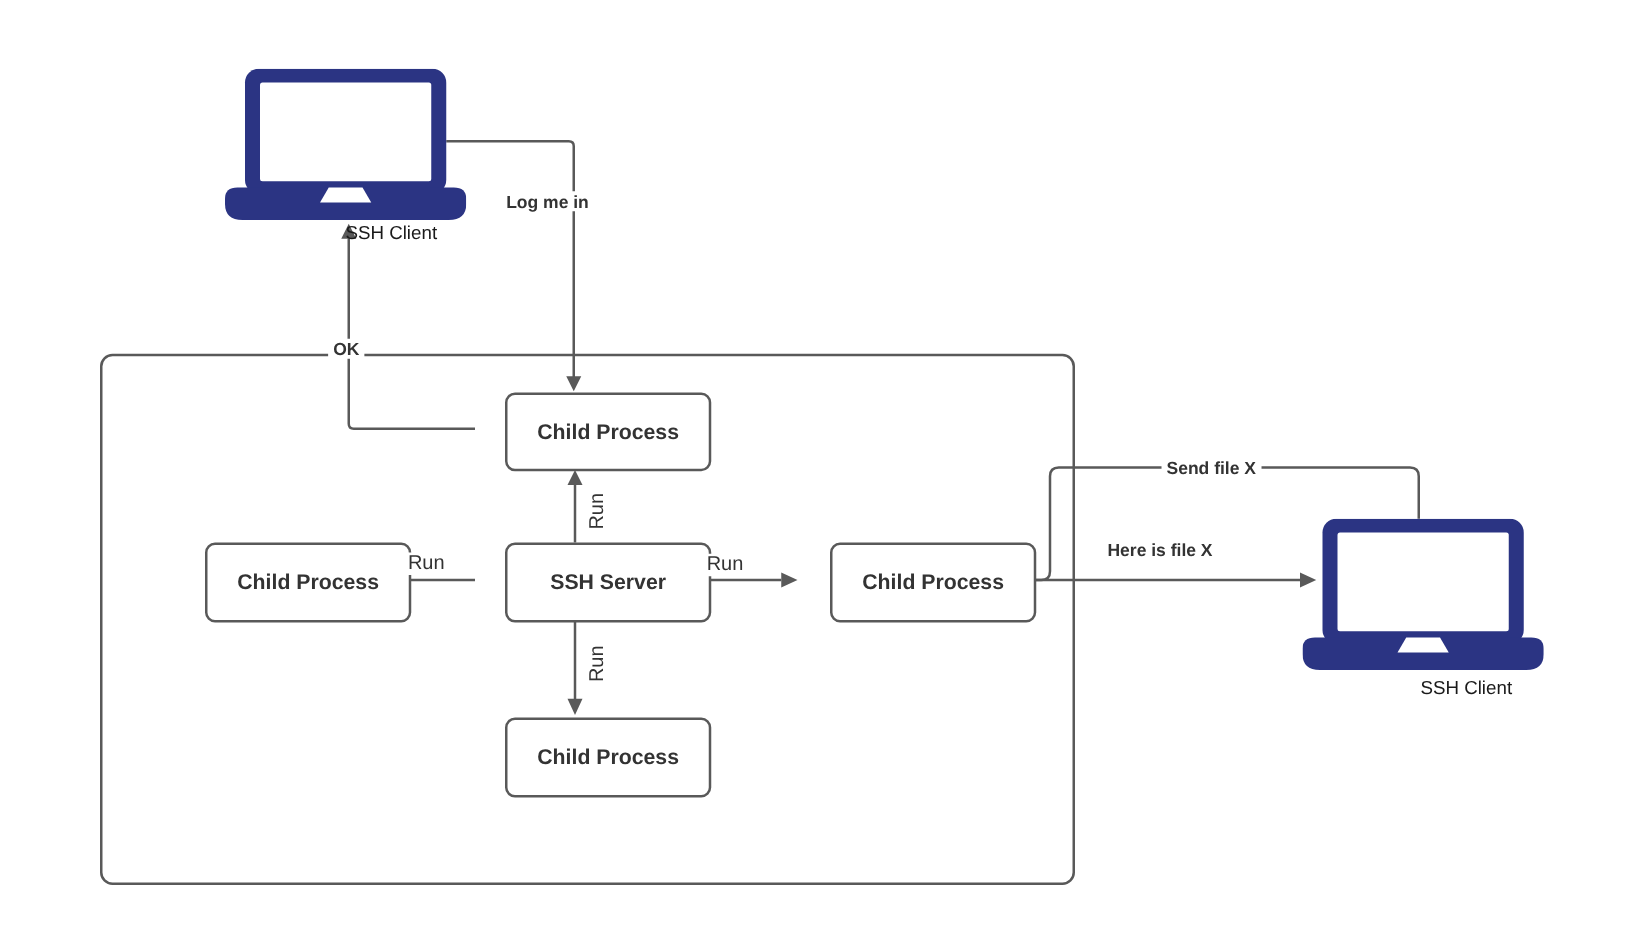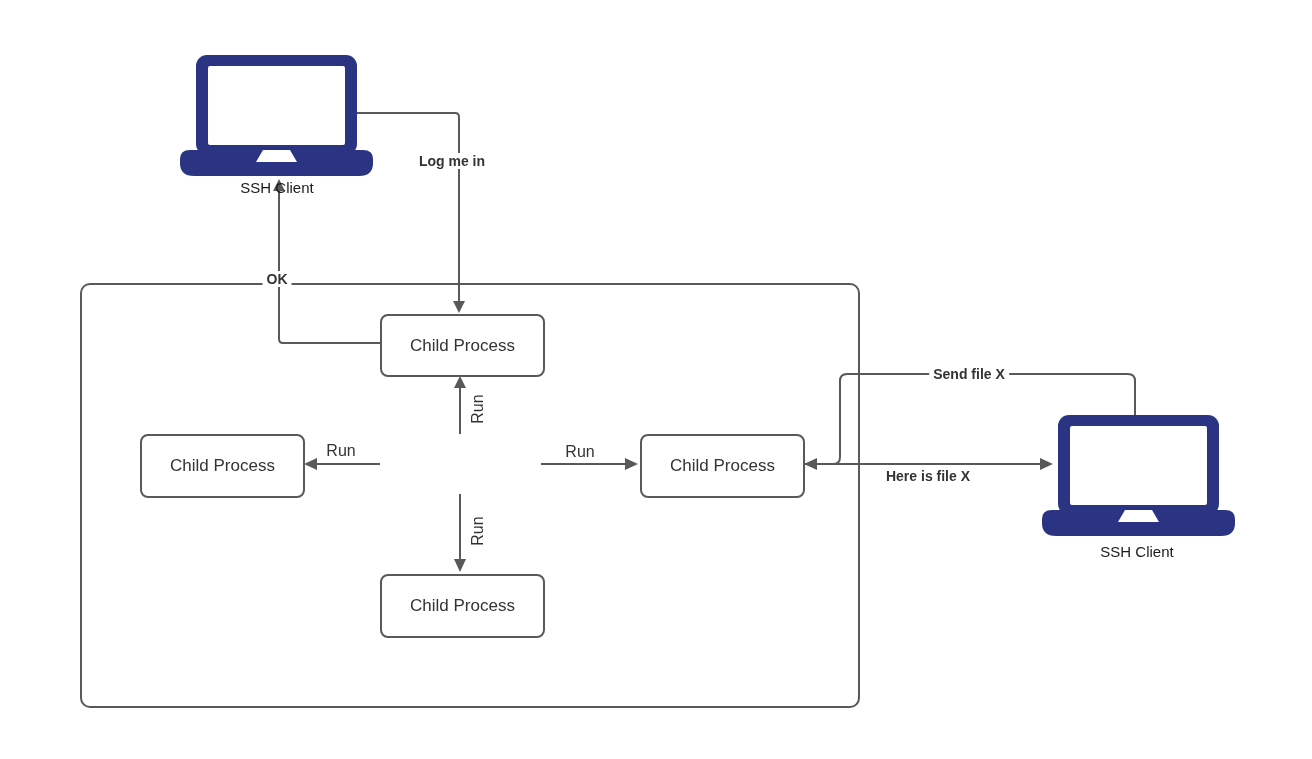--- a/index.html
+++ b/index.html
@@ -17,28 +17,28 @@
   .edges-layer{position:absolute;left:0;top:0;width:1312px;height:759px;}
   .edge-path{fill:none;stroke:var(--connector-stroke);stroke-width:2px;}
   .arrowhead{fill:var(--connector-stroke);stroke:none;}
   .host-box{
     position:absolute;left:80px;top:283px;width:776px;height:421px;
     border:2px solid var(--node-border);border-radius:10px;background:transparent;
   }
   .pbox{
     position:absolute;display:flex;align-items:center;justify-content:center;
     background:#ffffff;border:2px solid var(--node-border);border-radius:8px;
-    font-size:17px;font-weight:normal;color:var(--node-text);white-space:nowrap;
+    font-size:17px;font-weight:bold;color:var(--node-text);white-space:nowrap;margin-left:24px;
   }
   .laptop{position:absolute;}
   .laptop svg{display:block;width:100%;height:100%;}
   .lap-fill{fill:var(--laptop-fill);}
   .node-label{
     position:absolute;transform:translate(-50%,-50%);
-    font-size:15px;color:#1a1a1a;white-space:nowrap;
+    font-size:15px;color:#1a1a1a;white-space:nowrap;margin-left:36px;
   }
   .edge-label{
     position:absolute;transform:translate(-50%,-50%);
     background:#ffffff;padding:0 4px;white-space:nowrap;
     font-size:14px;font-weight:bold;color:var(--label-text);
   }
   .edge-label.run{font-size:16px;font-weight:normal;}
   .edge-label.vert{transform:translate(-50%,-50%) rotate(-90deg);}
 </style>
 </head>
@@ -94,29 +94,32 @@
     </svg>
   </div>
   <div class="node-label" style="left:1137px;top:551px">SSH Client</div>
 
   <div class="pbox" style="left:380px;top:314px;width:161px;height:59px">
     <span>Child Process</span>
   </div>
   <div class="pbox" style="left:140px;top:434px;width:161px;height:60px">
     <span>Child Process</span>
   </div>
+  <div class="pbox" style="left:380px;top:434px;width:161px;height:60px">
+    <span>SSH Server</span>
+  </div>
   <div class="pbox" style="left:640px;top:434px;width:161px;height:60px">
     <span>Child Process</span>
   </div>
   <div class="pbox" style="left:380px;top:574px;width:161px;height:60px">
     <span>Child Process</span>
   </div>
 
-  <div class="edge-label" style="left:452px;top:161px">Log me in</div>
+  <div class="edge-label" style="left:438px;top:161px">Log me in</div>
   <div class="edge-label" style="left:277px;top:279px">OK</div>
   <div class="edge-label run vert" style="left:478px;top:409px">Run</div>
   <div class="edge-label run" style="left:341px;top:451px">Run</div>
   <div class="edge-label run" style="left:580px;top:452px">Run</div>
   <div class="edge-label run vert" style="left:478px;top:531px">Run</div>
   <div class="edge-label" style="left:969px;top:374px">Send file X</div>
-  <div class="edge-label" style="left:928px;top:476px">Here is file X</div>
+  <div class="edge-label" style="left:928px;top:440px">Here is file X</div>
 
 </div>
 
 </body></html>

